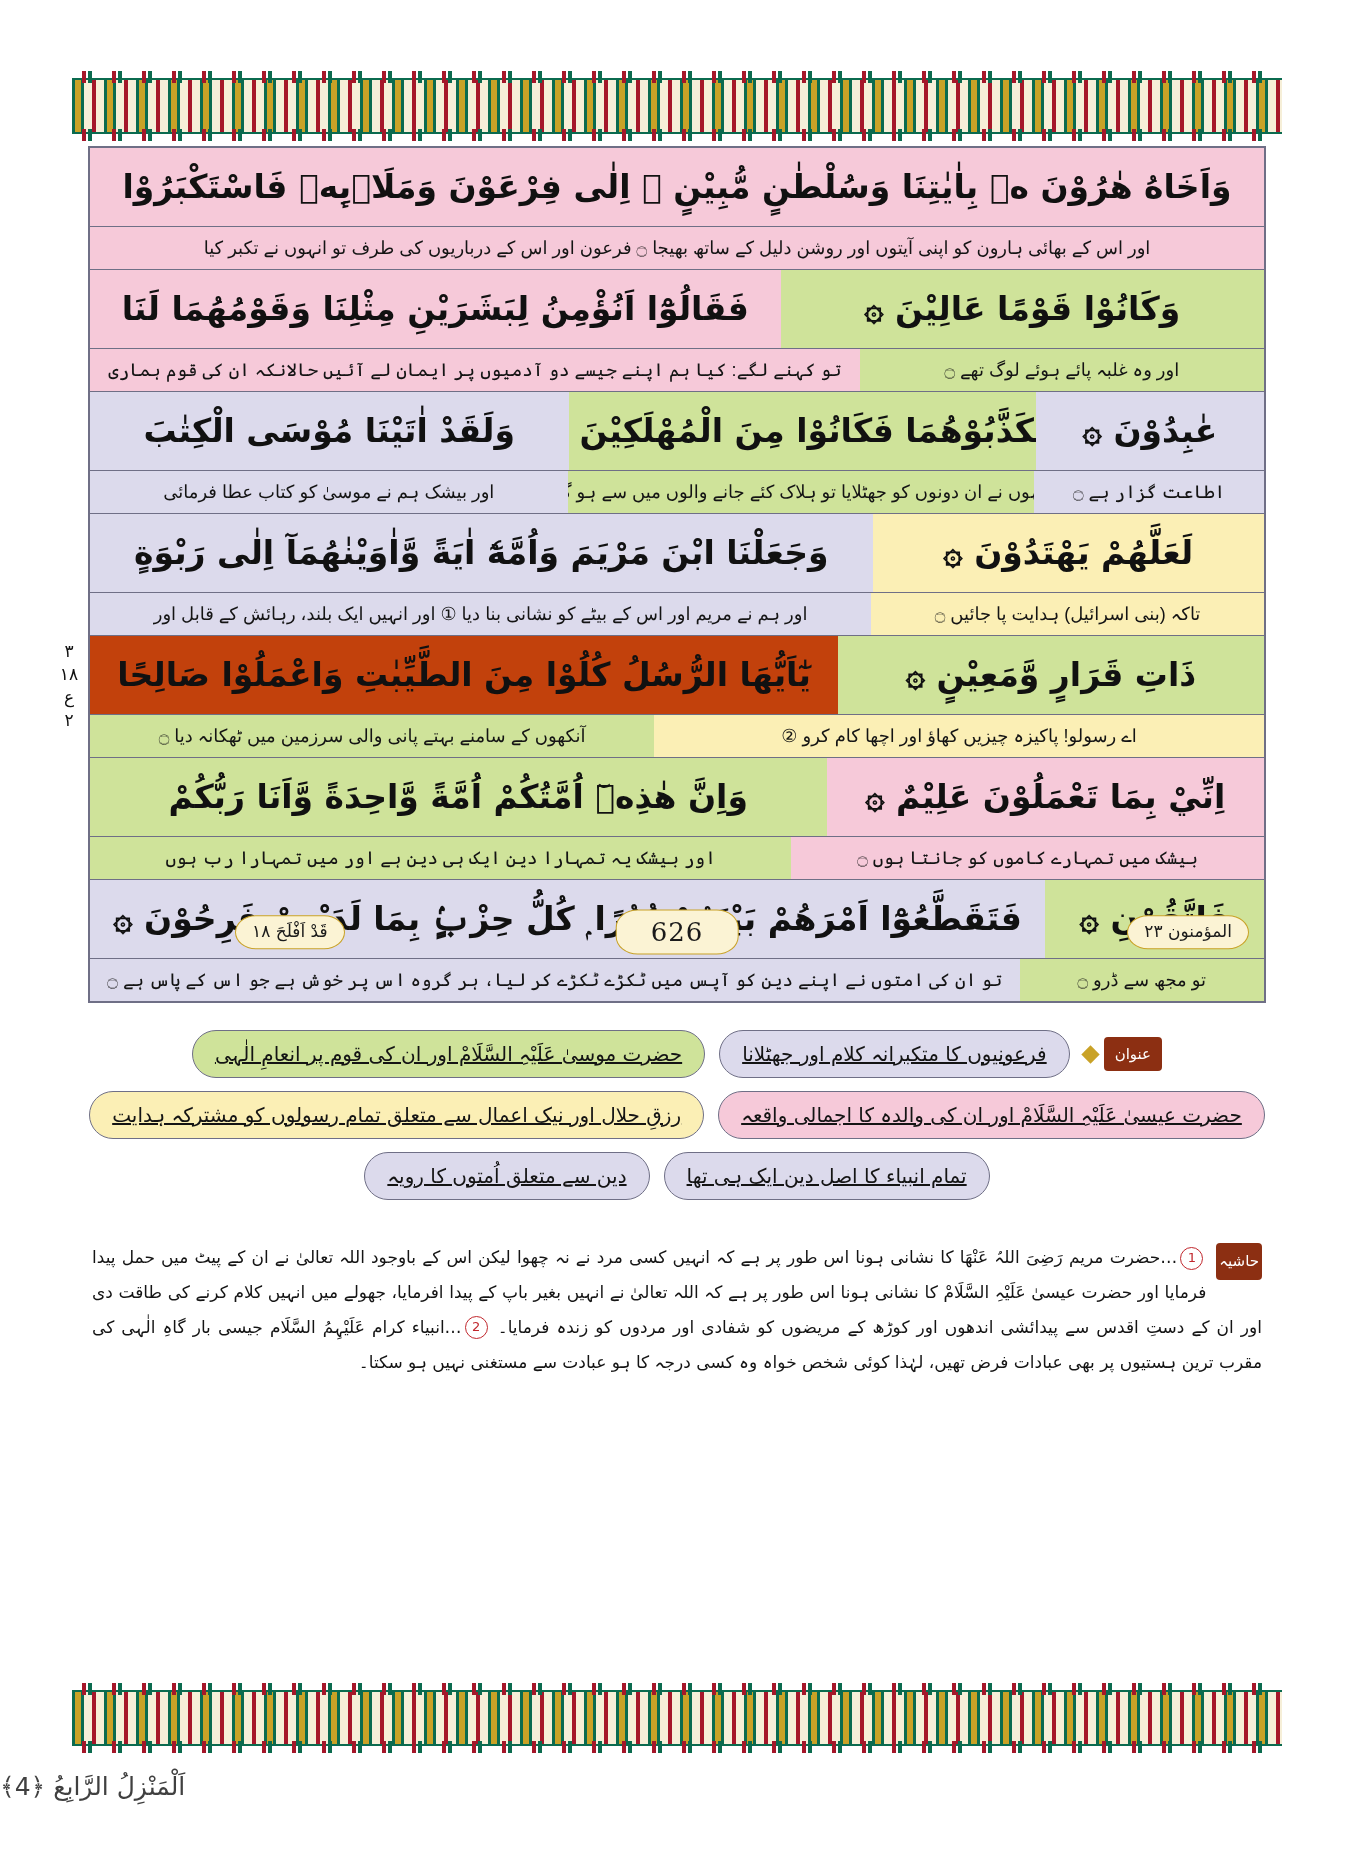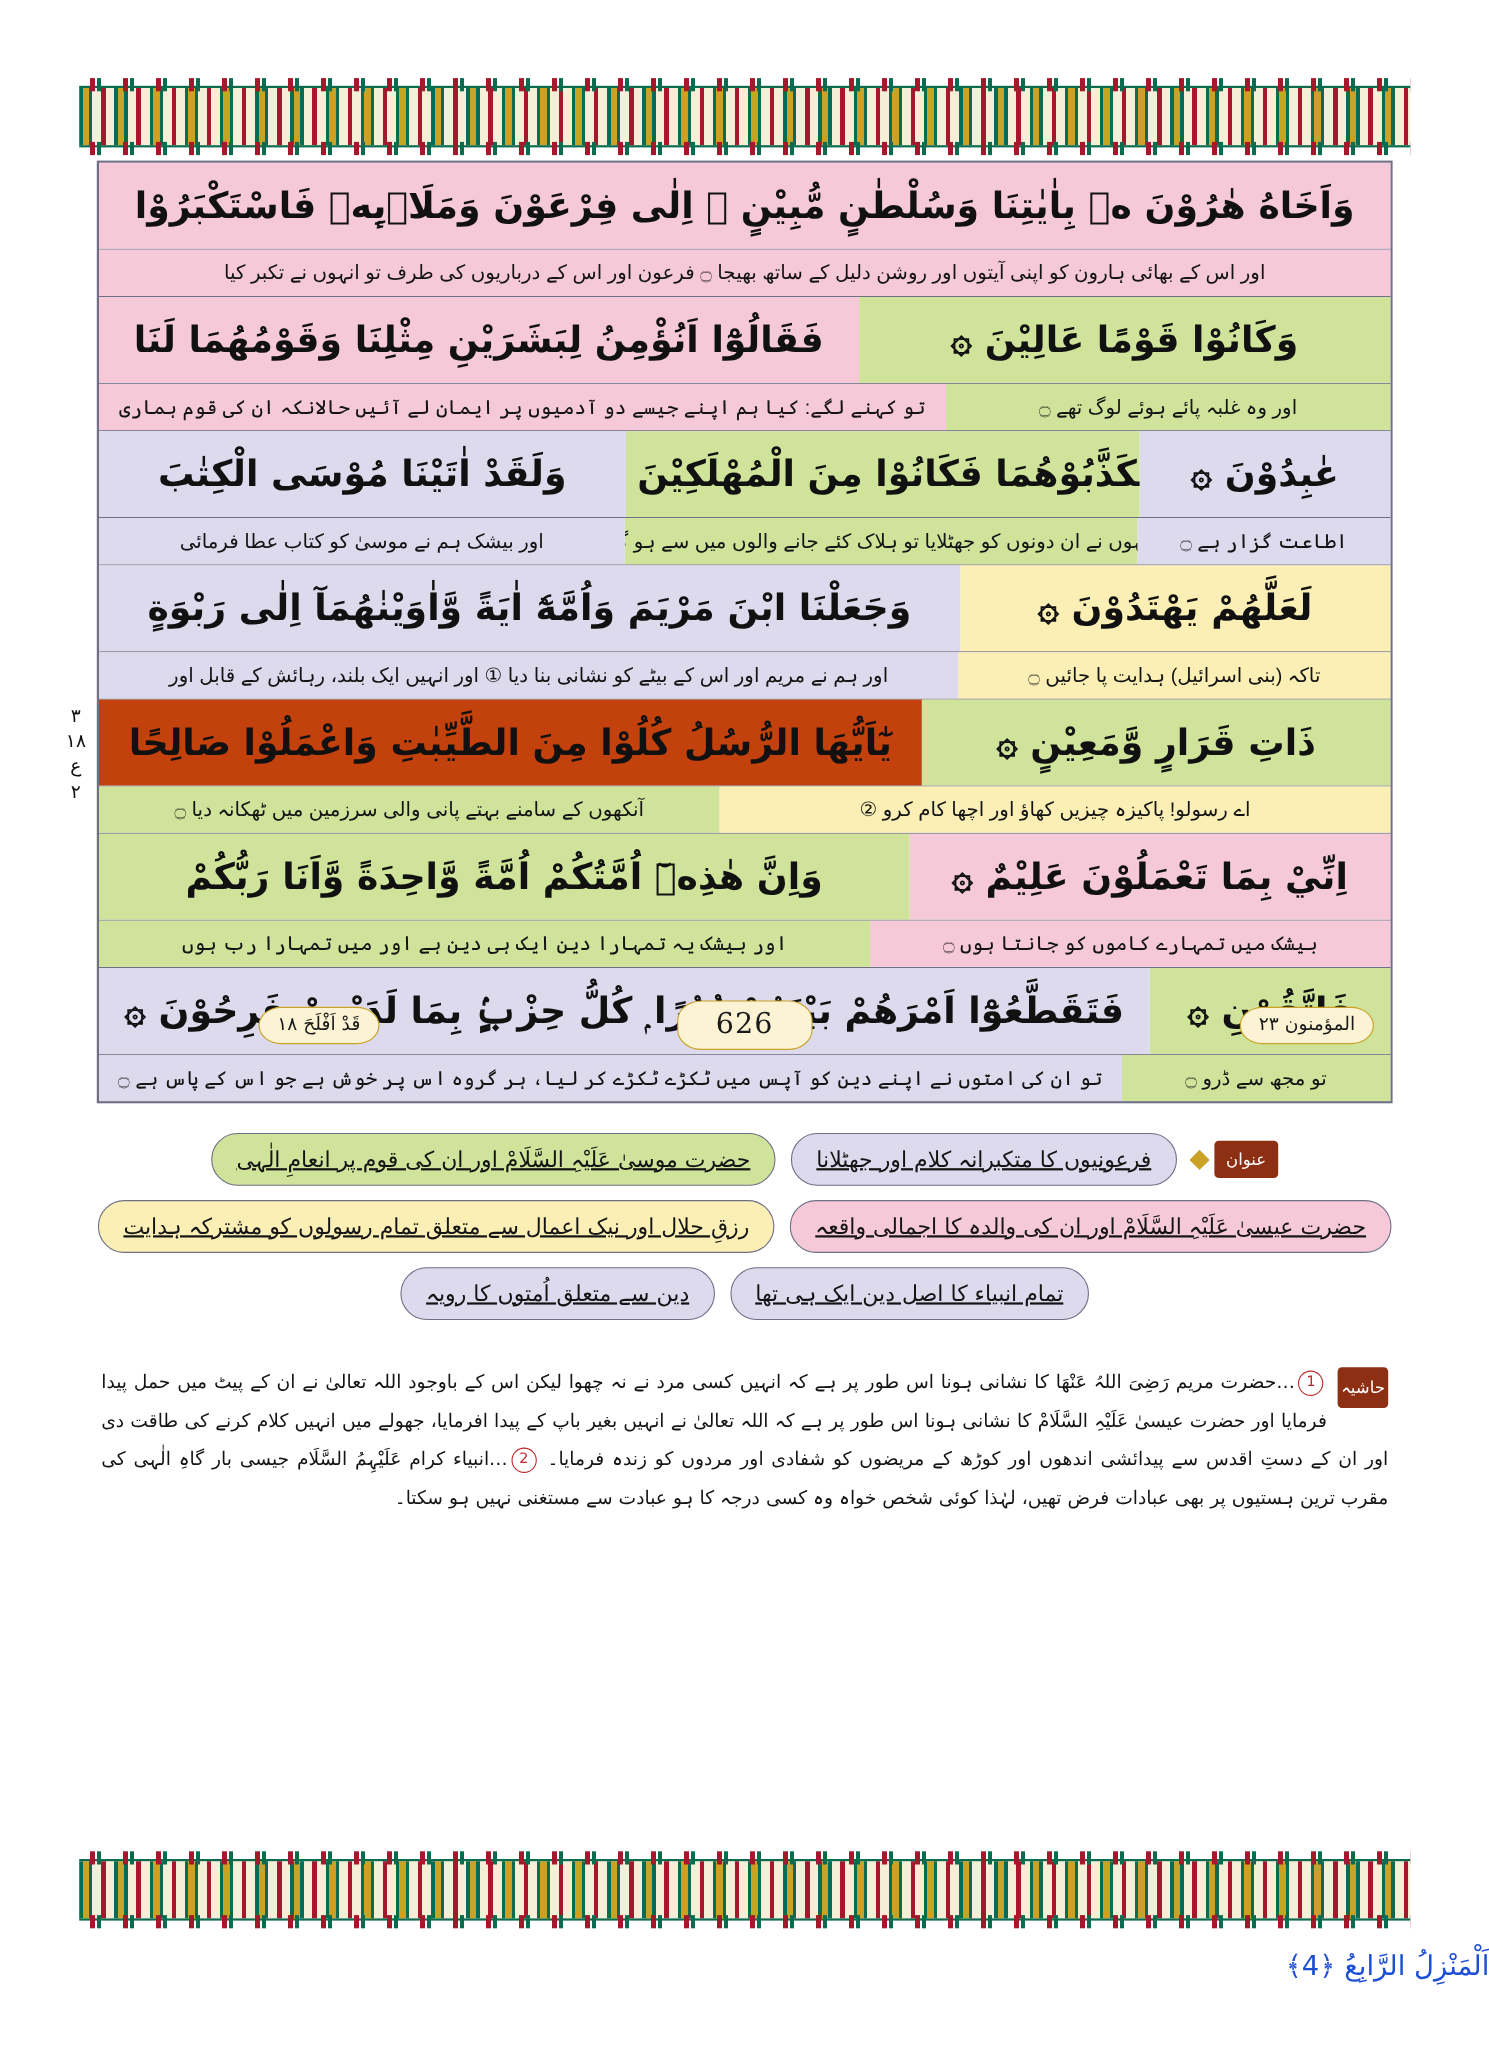--- a/index.html
+++ b/index.html
@@ -137,22 +137,22 @@
   }
   .fn-num{
     display:inline-block;width:21px;height:21px;line-height:19px;
     text-align:center;border:1.4px solid #c1272d;border-radius:50%;
     color:#c1272d;font-size:13px;vertical-align:middle;margin:0 3px;
     font-family:"DejaVu Sans",sans-serif;
   }
 
   
   #manzil{
-    position:absolute;left:0;right:0;top:1772px;text-align:right;
-    font-size:25px;color:#1d4ed8;direction:rtl;
+    position:absolute;left:0;right:0;top:1772px;text-align:left;
+    font-size:25px;color:#404040;direction:rtl;
     font-family:"DejaVu Sans","Liberation Sans",sans-serif;
   }
 </style>
 </head>
 <body>
 
 <div id="header-band" class="orn-band"></div>
 <div id="surah-cartouche" class="cartouche">المؤمنون ٢٣</div>
 <div id="juz-cartouche" class="cartouche">قَدْ اَفْلَحَ ١٨</div>
 

